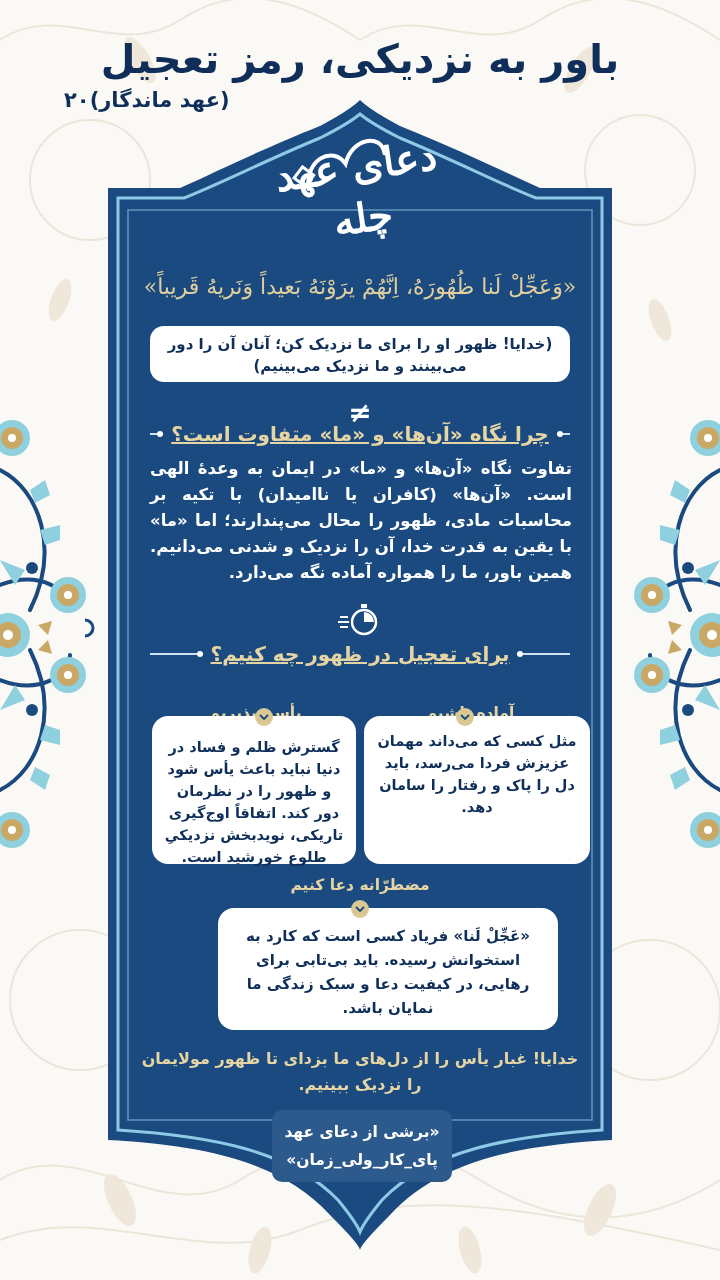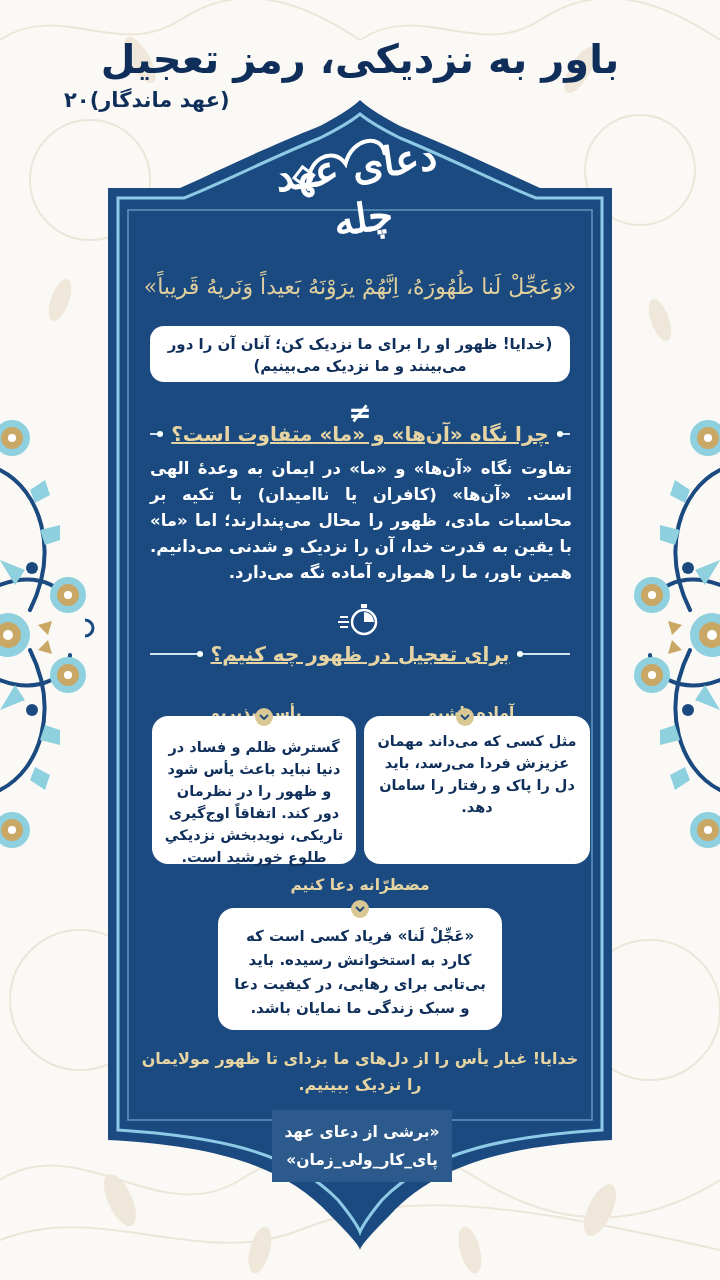--- a/index.html
+++ b/index.html
@@ -81,21 +81,21 @@
       color: #0f2f5a; font-weight: bold; font-size: 14.5px; line-height: 22px;
       text-align: center; padding: 14px 10px;
     }
     .prayer {
       position: absolute; left: 140px; right: 140px; top: 1046px;
       text-align: center; font-size: 16px; font-weight: bold; line-height: 26px;
       color: #e6d5a3;
     }
     .source-box {
       position: absolute; left: 272px; top: 1110px; width: 180px; height: 72px;
-      background: #2d5a8c; border-radius: 0;
+      background: #2d5a8c; border-radius: 10px;
       text-align: center; font-size: 15.5px; font-weight: bold; line-height: 28px;
       color: #ffffff; padding-top: 8px;
     }
   </style>
 </head>
 <body>
 
 <svg class="bg-pattern" width="720" height="1280" viewBox="0 0 720 1280">
   <g fill="none" stroke="#ece6da" stroke-width="2">
     <path d="M0 40 C60 0 120 60 180 20 S300 0 360 40"></path>
@@ -267,21 +267,21 @@
   <div class="card" style="left:152px; top:716px; width:204px; height:148px; padding-top:20px;">
     <span>گسترش ظلم و فساد در دنیا نباید باعث یأس شود و ظهور را در نظرمان دور کند. اتفاقاً اوج‌گیری تاریکی، نوید‌بخش نزدیکیِ طلوع خورشید است.</span>
   </div>
 
   <div class="col-label" style="left:270px; width:180px; top:876px;">مضطرّانه دعا کنیم</div>
   <div class="chev" style="left:351px; top:900px;">
     <svg width="10" height="6" viewBox="0 0 10 6">
         <path d="M1 1 L5 5 L9 1" fill="none" stroke="#1a4a80" stroke-width="1.8"></path>
       </svg>
   </div>
-  <div class="card" style="left:218px; top:908px; width:284px; height:122px; padding-top:16px; font-size:15px; line-height:24px;">
+  <div class="card" style="left:218px; top:908px; width:340px; height:122px; padding-top:16px; font-size:15px; line-height:24px;">
     <span>«عَجِّلْ لَنا» فریاد کسی است که کارد به استخوانش رسیده. باید بی‌تابی برای رهایی، در کیفیت دعا و سبک زندگی ما نمایان باشد.</span>
   </div>
 
   <div class="prayer">خدایا! غبار یأس را از دل‌های ما بزدای تا ظهور مولایمان را نزدیک ببینیم.</div>
 
   <div class="source-box">
     <div>«برشی از دعای عهد</div>
     <div>پای_کار_ولی_زمان»</div>
   </div>
 </div>

